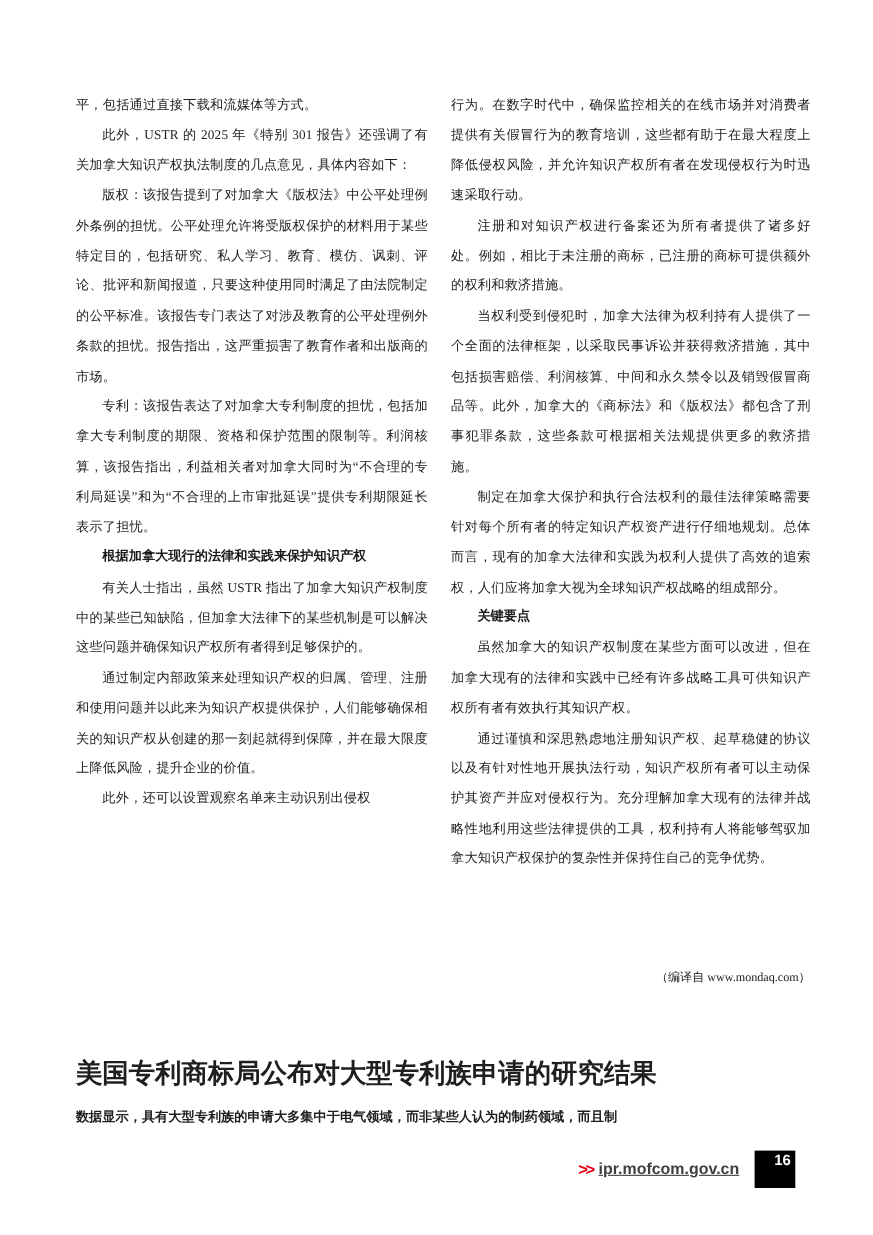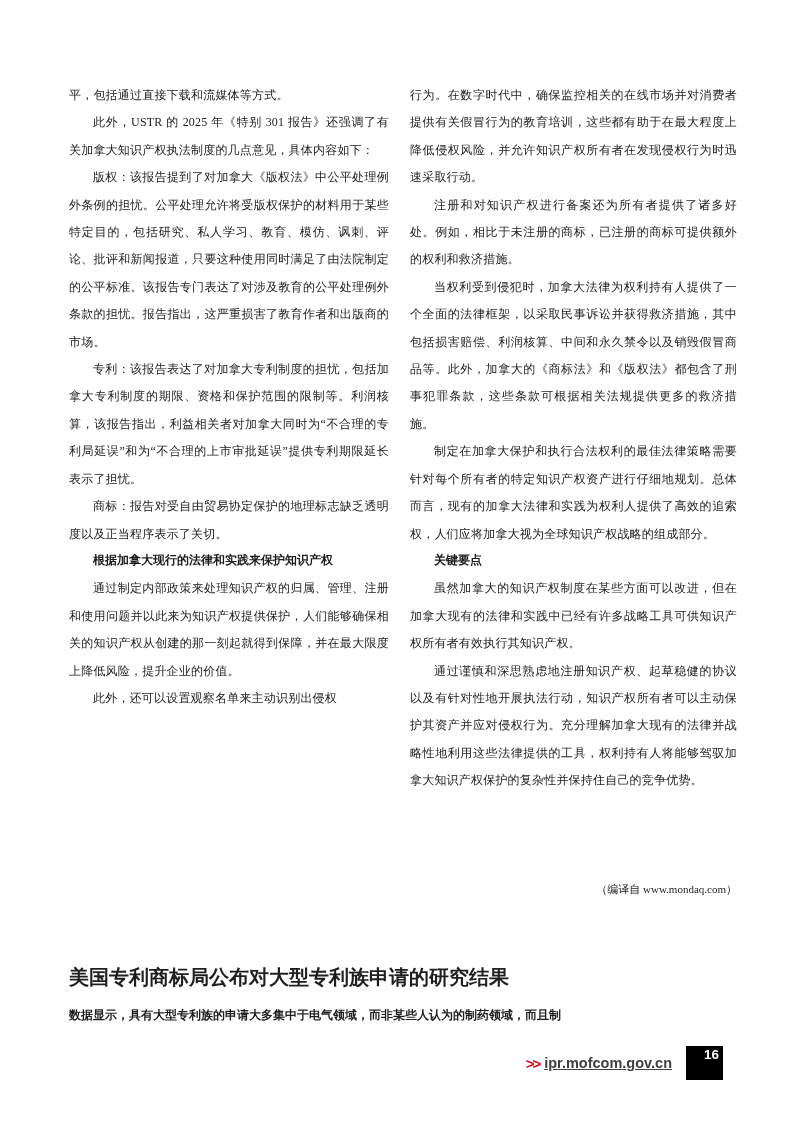--- a/index.html
+++ b/index.html
@@ -54,21 +54,21 @@
   .article2 {
     position: absolute;
     left: 69px;
     top: 962px;
     width: 670px;
     font-family: "Liberation Sans", "DejaVu Sans", sans-serif;
     color: #1f1f1f;
   }
   .article2-title {
     margin: 0;
-    font-size: 20px;
+    font-size: 24px;
     font-weight: bold;
     line-height: 30px;
     letter-spacing: 0;
     white-space: nowrap;
   }
   .article2-lead {
     margin: 0;
     margin-top: 12px;
     font-size: 12px;
     font-weight: bold;
@@ -109,22 +109,22 @@
 <body>
 
 <div class="page">
 
   <div class="columns">
     <div class="col col-left">
         <p class="para">平，包括通过直接下载和流媒体等方式。</p>
         <p class="para indent">此外，USTR 的 2025 年《特别 301 报告》还强调了有关加拿大知识产权执法制度的几点意见，具体内容如下：</p>
         <p class="para indent">版权：该报告提到了对加拿大《版权法》中公平处理例外条例的担忧。公平处理允许将受版权保护的材料用于某些特定目的，包括研究、私人学习、教育、模仿、讽刺、评论、批评和新闻报道，只要这种使用同时满足了由法院制定的公平标准。该报告专门表达了对涉及教育的公平处理例外条款的担忧。报告指出，这严重损害了教育作者和出版商的市场。</p>
         <p class="para indent">专利：该报告表达了对加拿大专利制度的担忧，包括加拿大专利制度的期限、资格和保护范围的限制等。利润核算，该报告指出，利益相关者对加拿大同时为“不合理的专利局延误”和为“不合理的上市审批延误”提供专利期限延长表示了担忧。</p>
-        <p class="para indent">商标：报告对受自由贸易协定保护的地理标志缺乏透明度以及正当程序表示了关切。</p>
         <p class="para indent bold">根据加拿大现行的法律和实践来保护知识产权</p>
+        <p class="para indent">有关人士指出，虽然 USTR 指出了加拿大知识产权制度中的某些已知缺陷，但加拿大法律下的某些机制是可以解决这些问题并确保知识产权所有者得到足够保护的。</p>
         <p class="para indent">通过制定内部政策来处理知识产权的归属、管理、注册和使用问题并以此来为知识产权提供保护，人们能够确保相关的知识产权从创建的那一刻起就得到保障，并在最大限度上降低风险，提升企业的价值。</p>
         <p class="para indent">此外，还可以设置观察名单来主动识别出侵权</p>
       </div>
     <div class="col col-right">
     <p class="para">行为。在数字时代中，确保监控相关的在线市场并对消费者提供有关假冒行为的教育培训，这些都有助于在最大程度上降低侵权风险，并允许知识产权所有者在发现侵权行为时迅速采取行动。</p>
         <p class="para indent">注册和对知识产权进行备案还为所有者提供了诸多好处。例如，相比于未注册的商标，已注册的商标可提供额外的权利和救济措施。</p>
         <p class="para indent">当权利受到侵犯时，加拿大法律为权利持有人提供了一个全面的法律框架，以采取民事诉讼并获得救济措施，其中包括损害赔偿、利润核算、中间和永久禁令以及销毁假冒商品等。此外，加拿大的《商标法》和《版权法》都包含了刑事犯罪条款，这些条款可根据相关法规提供更多的救济措施。</p>
         <p class="para indent">制定在加拿大保护和执行合法权利的最佳法律策略需要针对每个所有者的特定知识产权资产进行仔细地规划。总体而言，现有的加拿大法律和实践为权利人提供了高效的追索权，人们应将加拿大视为全球知识产权战略的组成部分。</p>
         <p class="para indent bold">关键要点</p>
         <p class="para indent">虽然加拿大的知识产权制度在某些方面可以改进，但在加拿大现有的法律和实践中已经有许多战略工具可供知识产权所有者有效执行其知识产权。</p>

